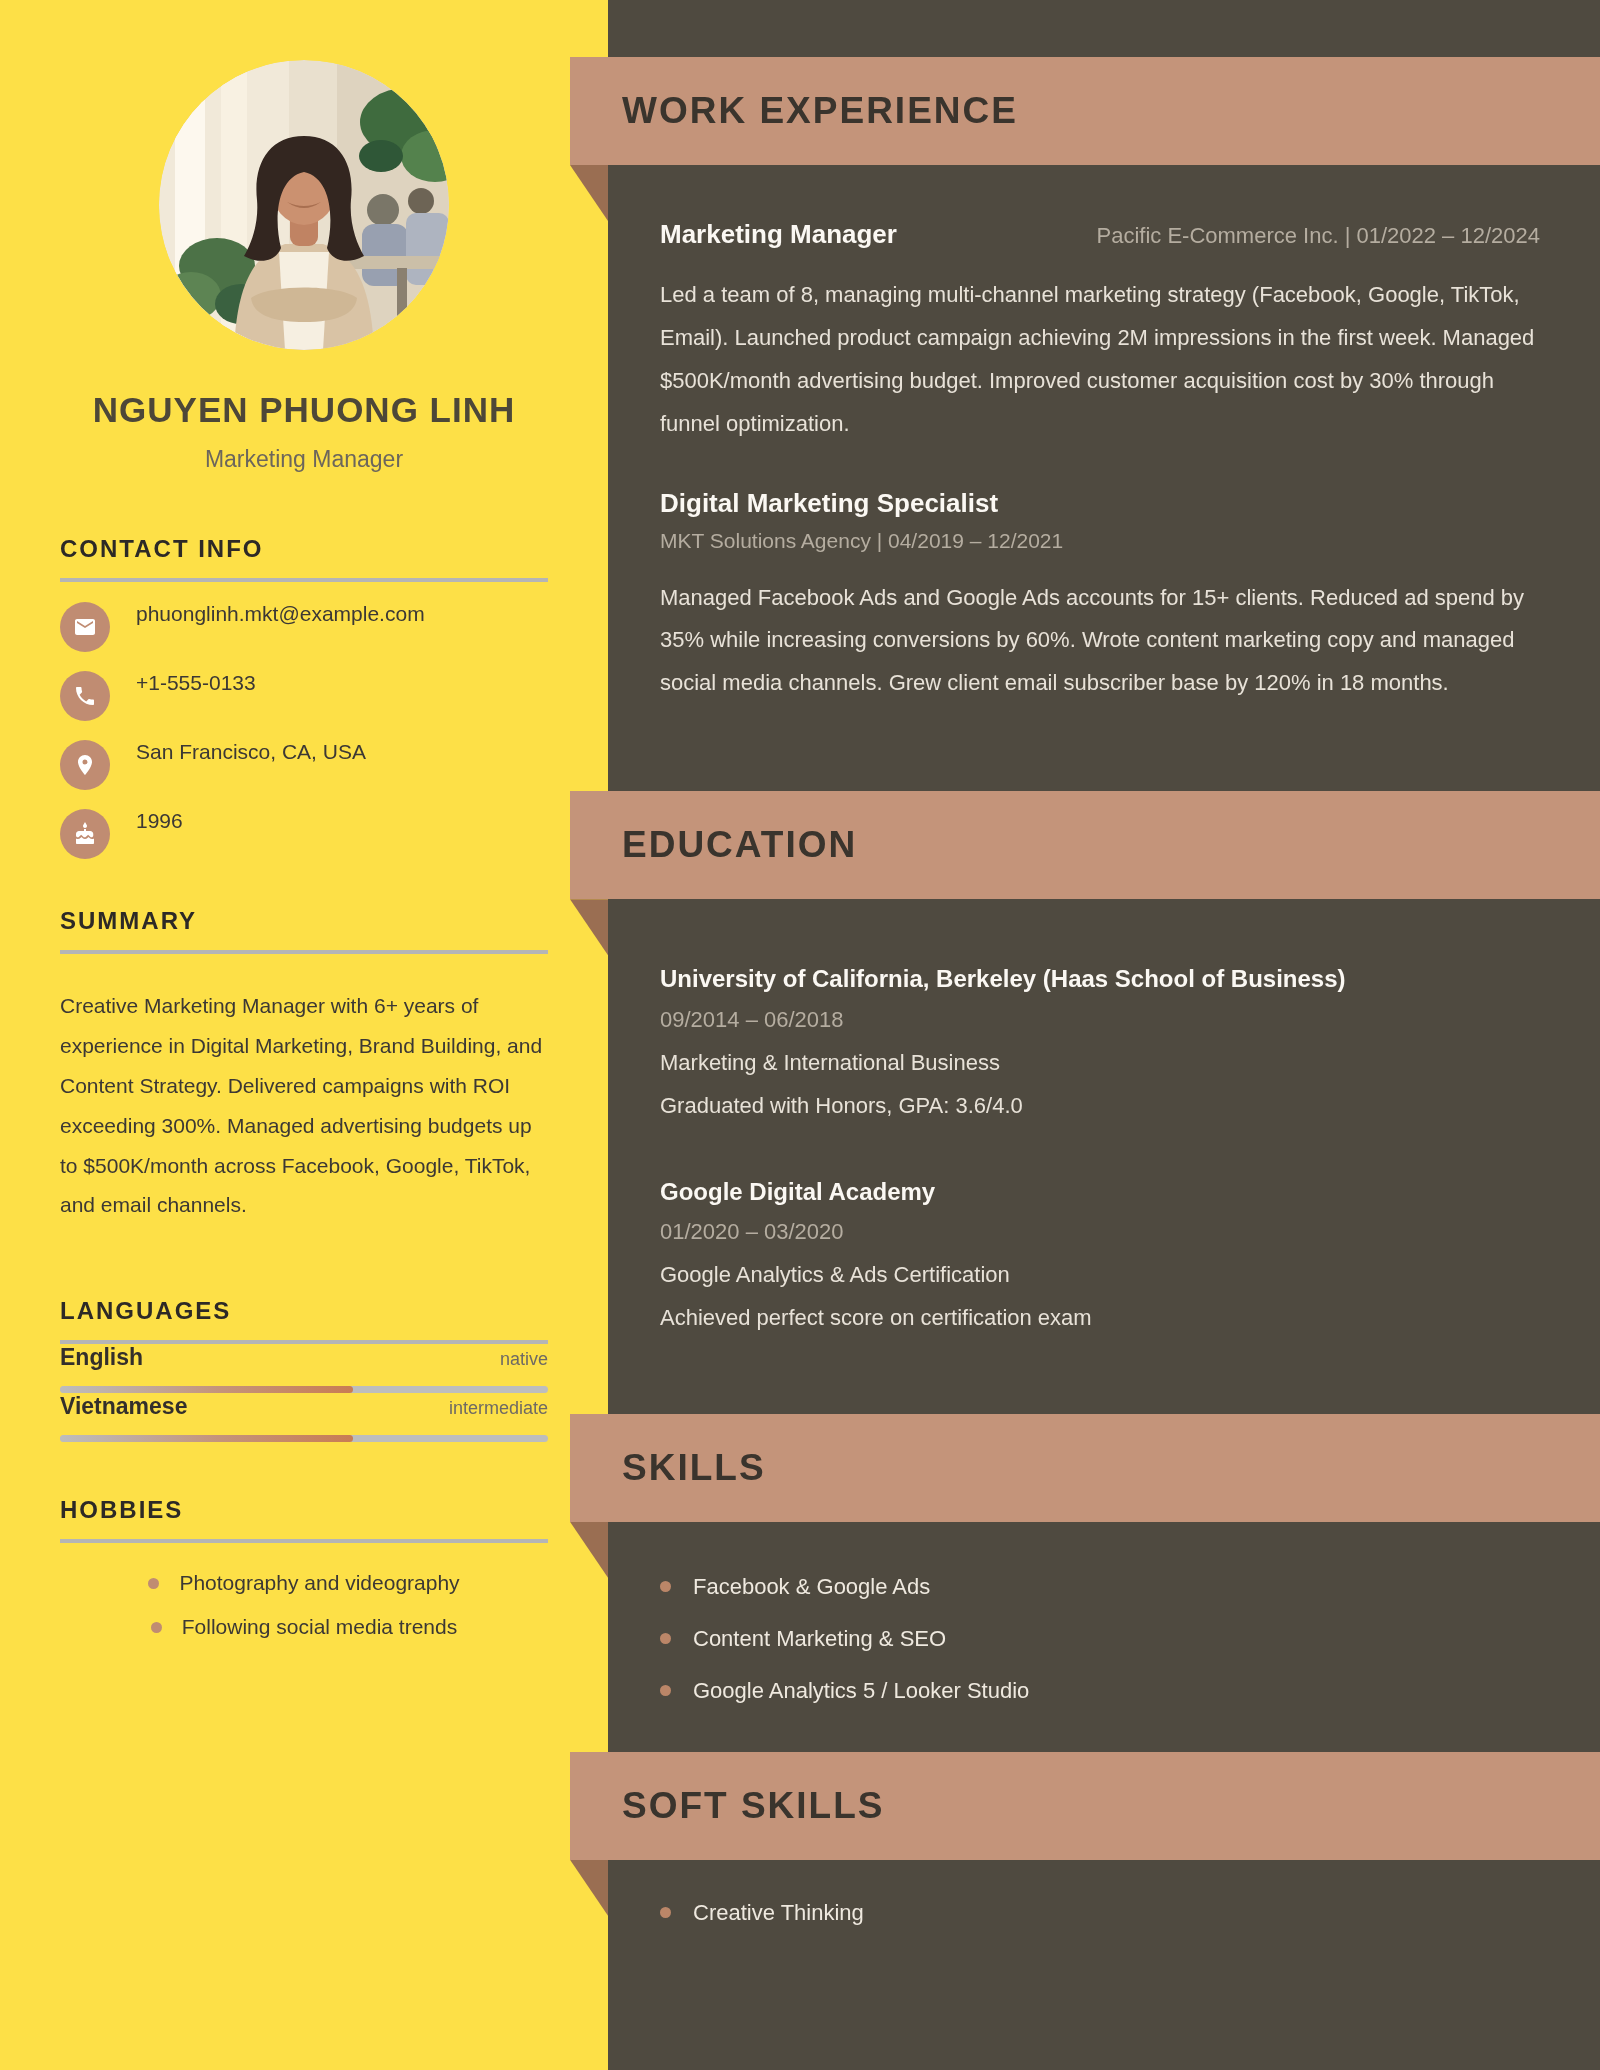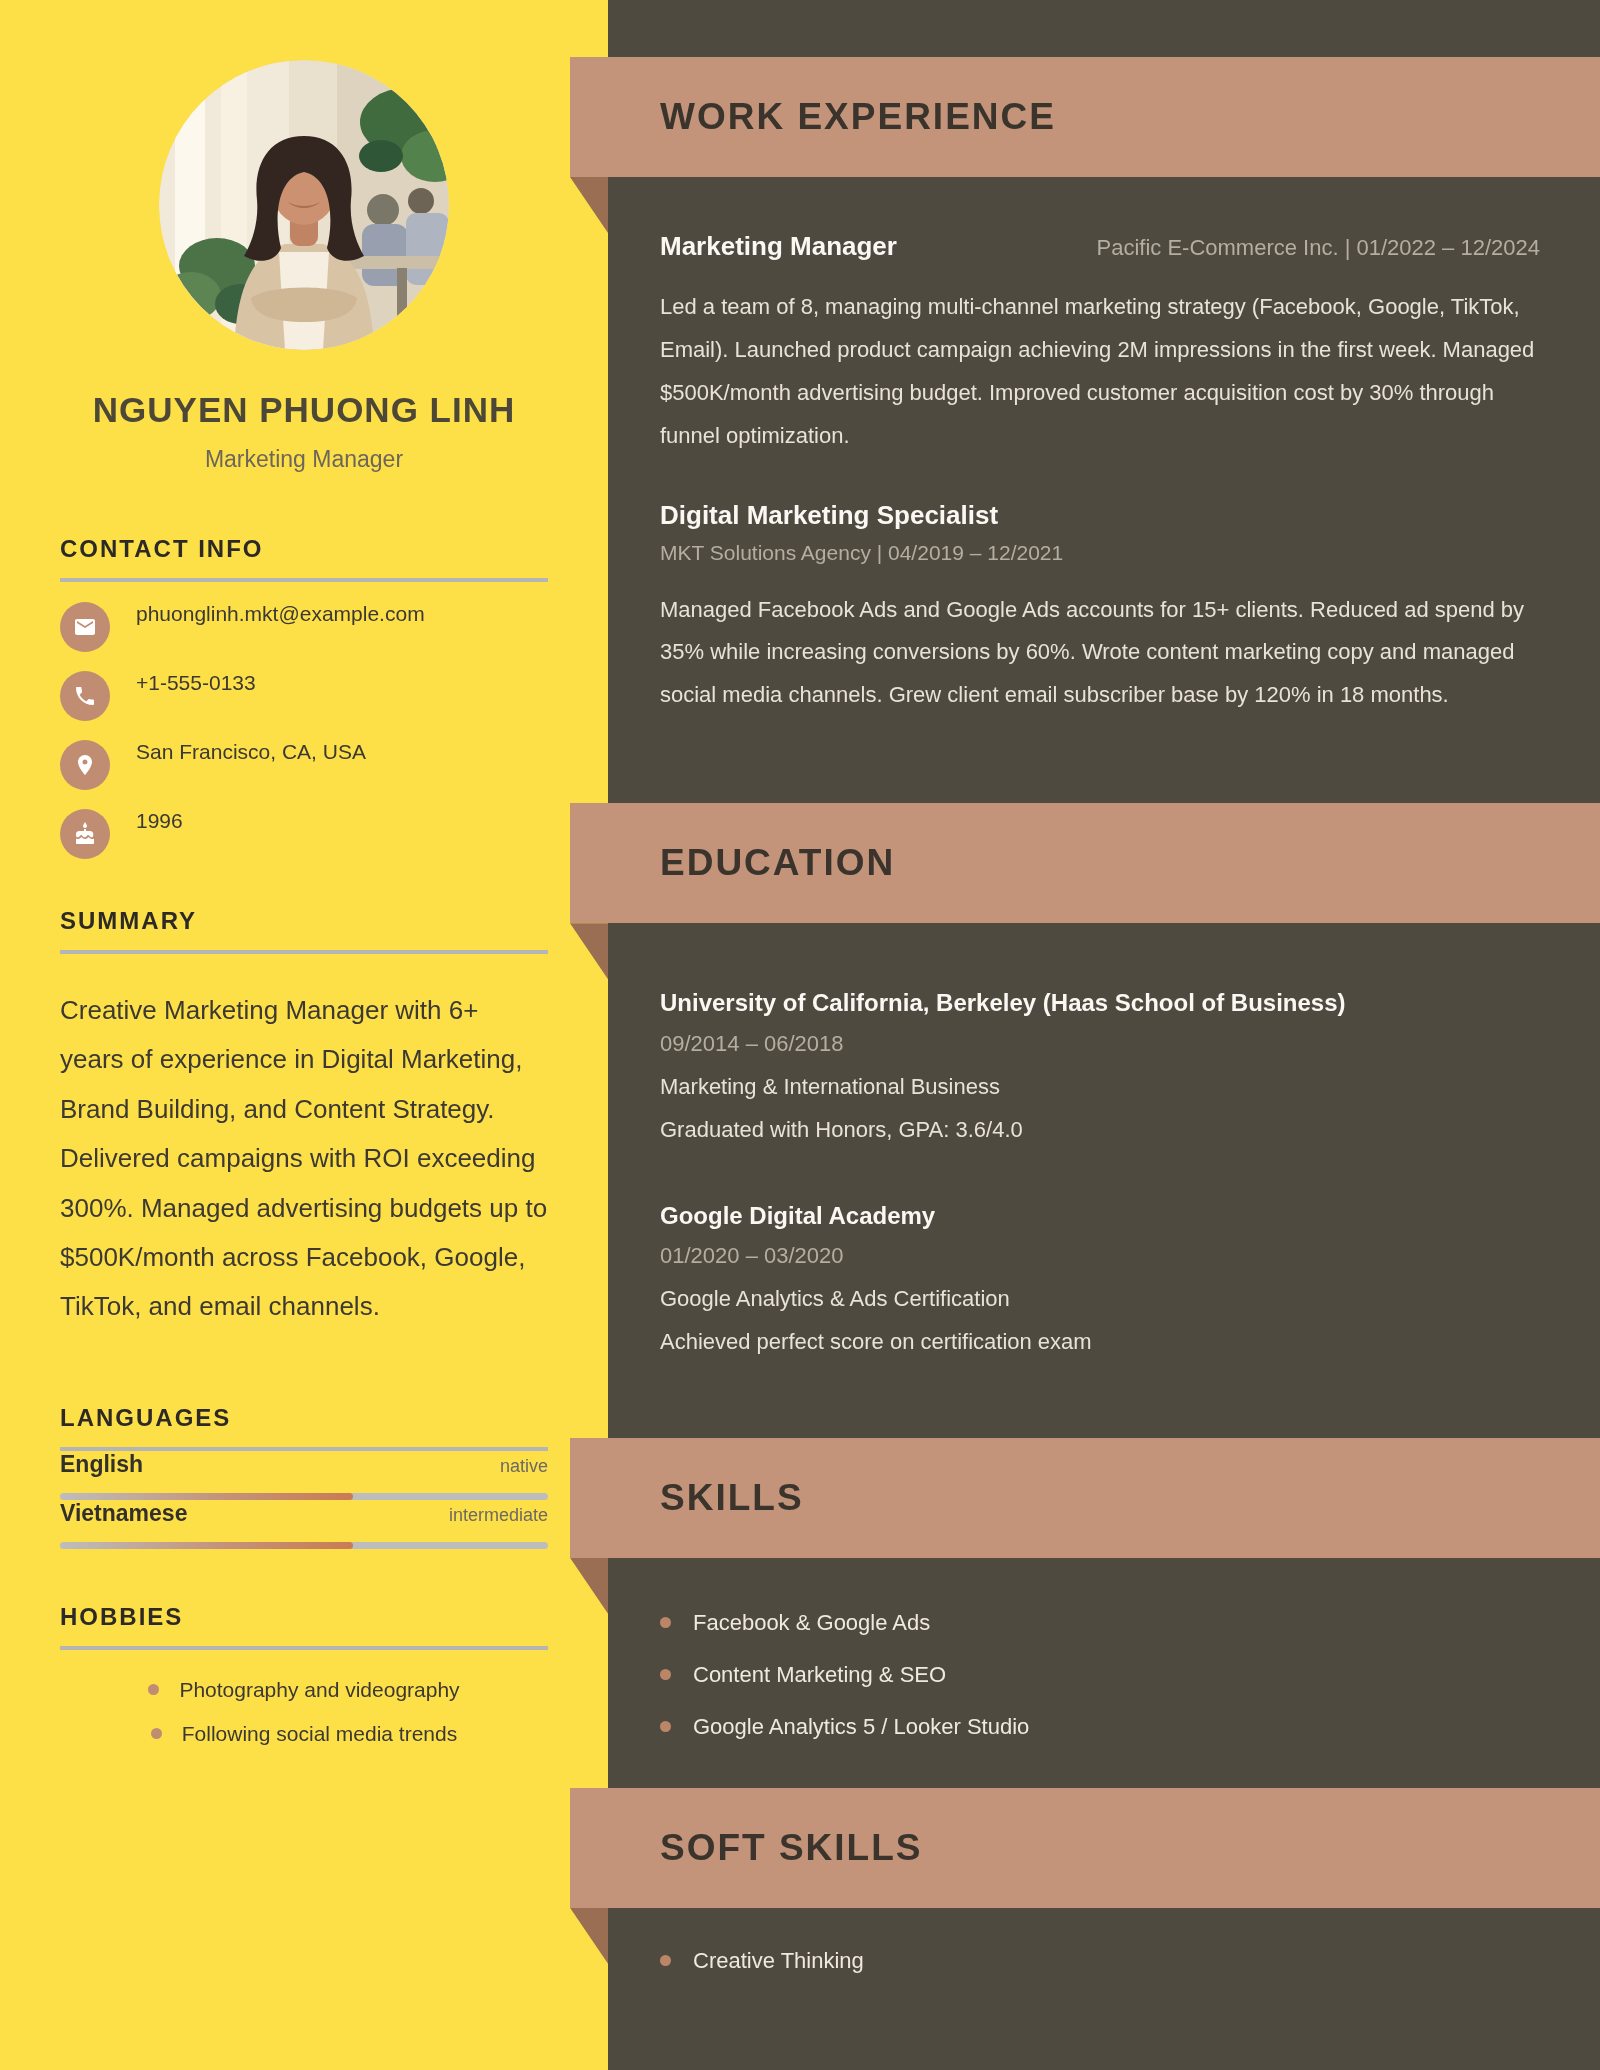--- a/index.html
+++ b/index.html
@@ -15,36 +15,36 @@
   .person-title{margin-top:16px;text-align:center;font-size:23px;color:#6c665c;}
   .l-heading{margin-top:0;font-size:24px;font-weight:bold;letter-spacing:2px;color:#2d2926;}
   .l-divider{height:4px;background:#b5b5b5;margin-top:15px;}
   .contact-block{margin-top:62px;}
   .contact-list{margin-top:20px;}
   .contact-row{display:flex;align-items:flex-start;margin-bottom:19px;height:50px;}
   .c-icon{width:50px;height:50px;min-width:50px;border-radius:50%;background:#c08c72;display:flex;align-items:center;justify-content:center;margin-right:26px;}
   .c-icon svg{width:24px;height:24px;fill:#ffffff;}
   .c-text{font-size:21px;color:#3c3834;}
   .summary-block{margin-top:48px;}
-  .summary-text{margin-top:32px;font-size:26px;line-height:1.9;color:#3c3834;}
+  .summary-text{margin-top:32px;font-size:21px;line-height:1.9;color:#3c3834;}
   .lang-block{margin-top:72px;}
   .lang-group{}
   .lang-row{display:flex;justify-content:space-between;align-items:baseline;}
   .lang-name{font-size:23px;font-weight:bold;color:#332f2b;}
   .lang-level{font-size:18px;color:#6e6964;}
   .bar{margin-top:15px;height:7px;border-radius:4px;background:#bdbdbd;overflow:hidden;}
   .bar-fill{height:100%;border-radius:4px;background:linear-gradient(90deg,#bdbdbd 0%,#c4937a 55%,#c87c54 100%);}
   .hobbies-block{margin-top:54px;}
   .hobby-list{margin-top:28px;}
   .bullet-row{display:flex;align-items:center;margin-bottom:20px;justify-content:center;}
   .dot{width:11px;height:11px;min-width:11px;border-radius:50%;background:#c08c72;margin-right:20px;}
   .hobby-text{font-size:21px;color:#3c3834;}
   
   .right-col{flex:1;background:#4f4a40;padding-top:57px;box-sizing:border-box;position:relative;}
-  .ribbon{position:relative;z-index:2;margin-left:-38px;height:120px;background:#c4947a;display:flex;align-items:center;padding-left:90px;box-sizing:border-box;}
+  .ribbon{position:relative;z-index:2;margin-left:-38px;height:108px;background:#c4947a;display:flex;align-items:center;padding-left:52px;box-sizing:border-box;}
   .ribbon::after{content:"";position:absolute;left:0;top:100%;width:38px;height:56px;background:#9a6e52;clip-path:polygon(0 0,100% 0,100% 100%);}
   .ribbon-title{font-size:37px;font-weight:bold;letter-spacing:2px;color:#3a342d;}
   .rc-body{padding:0 60px 0 52px;}
   .job{margin-top:0;}
   .job-header{display:flex;justify-content:space-between;align-items:baseline;margin-top:54px;}
   .job-title{font-size:26px;font-weight:bold;color:#fbf8f3;}
   .job-company{font-size:22px;color:#b5ada0;}
   .job-company-line{margin-top:10px;font-size:21px;color:#b5ada0;}
   .job-desc{margin-top:24px;font-size:22px;line-height:1.95;color:#e8e2d8;}
   .job2-header{margin-top:42px;}

